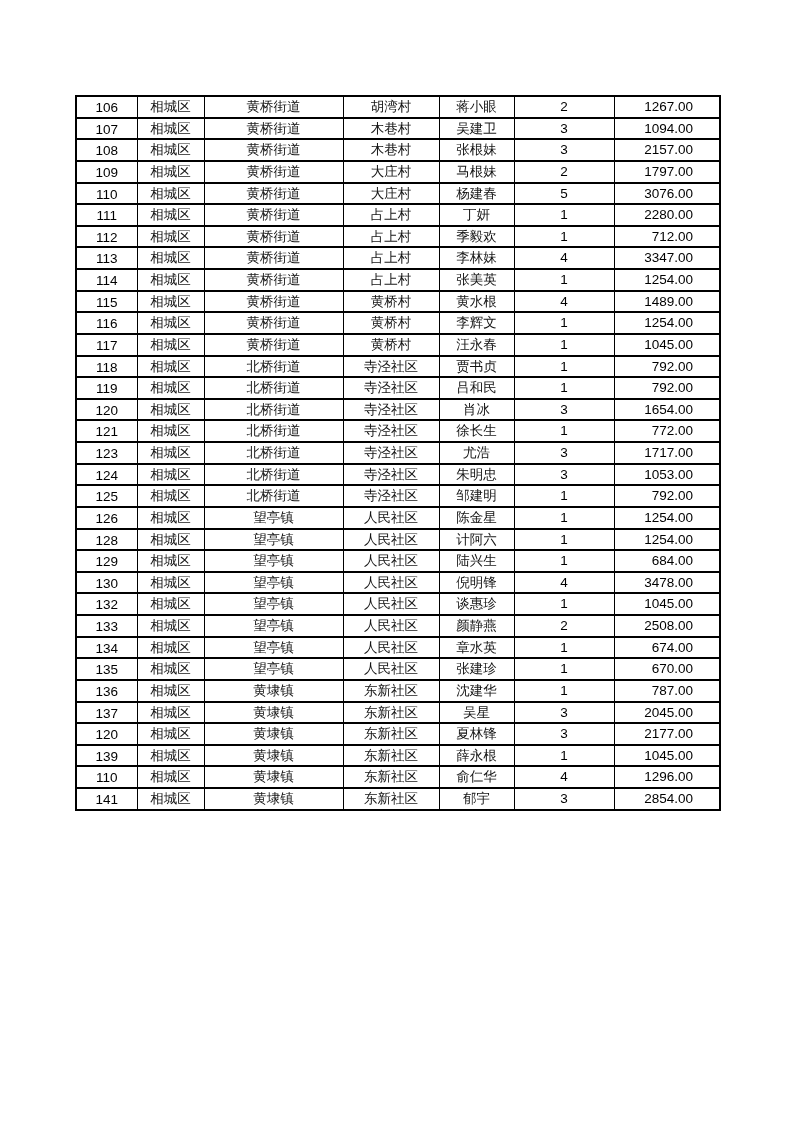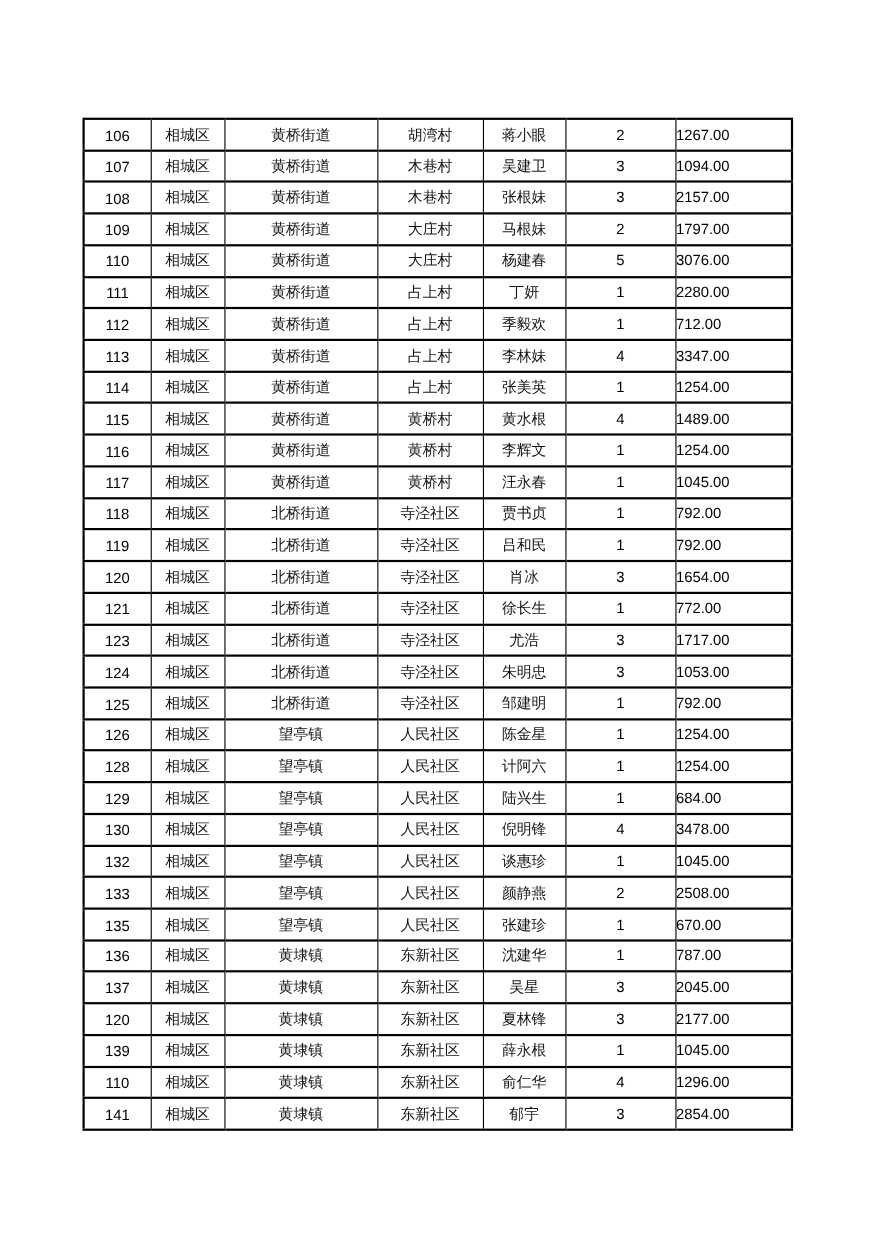--- a/index.html
+++ b/index.html
@@ -15,25 +15,24 @@
     width: 793px;
     height: 1122px;
     background: #ffffff;
     overflow: hidden;
   }
   .data-table {
     position: absolute;
     left: 75px;
     top: 95px;
     width: 644px;
-    height: 921px;
+    height: 716px;
     border-collapse: collapse;
     table-layout: fixed;
     border: 2px solid #000000;
-    margin-top: 12px;
   }
   .data-table td {
     border-left: 1px solid #000000;
     border-right: 1px solid #000000;
     border-top: 2px solid #000000;
     border-bottom: 2px solid #000000;
     padding: 0;
     text-align: center;
     vertical-align: middle;
     font-size: 13.5px;
@@ -45,21 +44,21 @@
   }
   .data-table td.col-no,
   .data-table td.col-count,
   .data-table td.col-amount {
     font-family: "Liberation Sans", "DejaVu Sans", sans-serif;
     color: #000000;
     font-size: 13.5px;
   }
   .data-table td.col-no { padding-top: 2px; }
   .data-table td.col-amount {
-    text-align: left;
+    text-align: right;
     padding-right: 26px;
   }
 </style>
 </head>
 <body>
 
 <div class="page">
   <table class="data-table">
     <colgroup>
       <col style="width:61px">
@@ -290,20 +289,29 @@
         <tr>
           <td class="col-no">133</td>
           <td class="col-district">相城区</td>
           <td class="col-street">望亭镇</td>
           <td class="col-village">人民社区</td>
           <td class="col-name">颜静燕</td>
           <td class="col-count">2</td>
           <td class="col-amount">2508.00</td>
         </tr>
         <tr>
+          <td class="col-no">134</td>
+          <td class="col-district">相城区</td>
+          <td class="col-street">望亭镇</td>
+          <td class="col-village">人民社区</td>
+          <td class="col-name">章水英</td>
+          <td class="col-count">1</td>
+          <td class="col-amount">674.00</td>
+        </tr>
+        <tr>
           <td class="col-no">135</td>
           <td class="col-district">相城区</td>
           <td class="col-street">望亭镇</td>
           <td class="col-village">人民社区</td>
           <td class="col-name">张建珍</td>
           <td class="col-count">1</td>
           <td class="col-amount">670.00</td>
         </tr>
         <tr>
           <td class="col-no">136</td>

